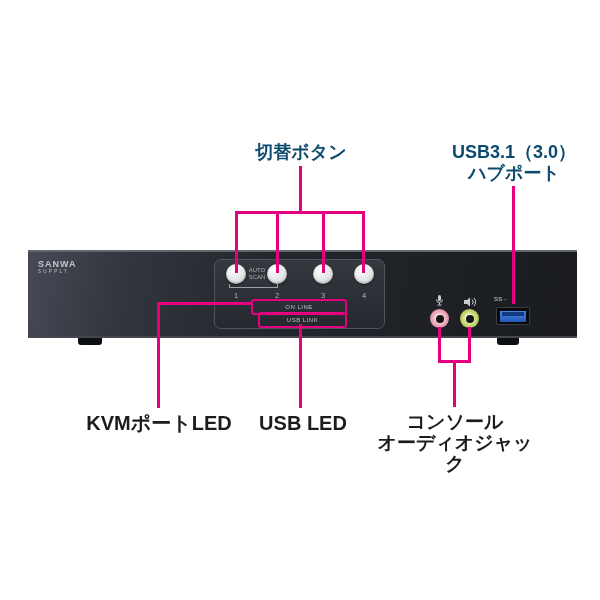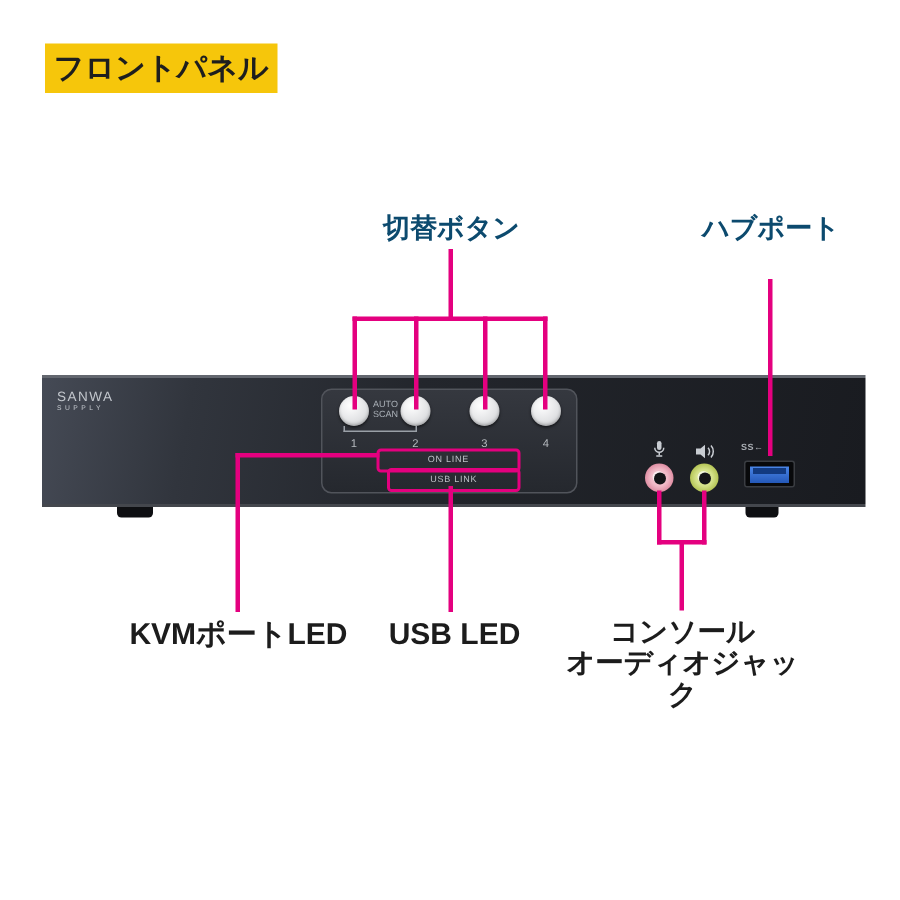--- a/index.html
+++ b/index.html
@@ -15,21 +15,21 @@
   
   .led-box{position:absolute;border:2px solid #e4007f;border-radius:3px;
            display:flex;align-items:center;justify-content:center;}
   .led-box span{color:#bcc0c6;font-size:6px;letter-spacing:.5px;white-space:nowrap;}
   
   .device{position:absolute;left:28px;top:250px;width:549px;height:88px;
           background:linear-gradient(100deg,#454a55 0%,#31353d 18%,#23262c 45%,#191b20 100%);
           border-top:2px solid #63676f;border-bottom:2px solid #44474d;box-sizing:border-box;}
   .foot{position:absolute;height:7px;background:#0e0f12;border-radius:0 0 3px 3px;top:338px;}
   .brand{position:absolute;left:38px;top:260px;color:#c3c7cd;line-height:1;}
-  .brand-name{font-size:9px;font-weight:normal;letter-spacing:1px;}
+  .brand-name{font-size:9px;font-weight:bold;letter-spacing:1px;}
   .brand-sub{font-size:4.5px;letter-spacing:2.3px;margin-top:1px;}
   .panel{position:absolute;left:214px;top:259px;width:171px;height:70px;border-radius:7px;
          background:linear-gradient(180deg,#35383f,#25282e);border:1px solid #51545b;box-sizing:border-box;}
   .btn{position:absolute;width:20px;height:20px;border-radius:50%;top:264px;
        background:radial-gradient(circle at 38% 32%,#ffffff,#e3e4e6 55%,#c2c4c7 100%);
        box-shadow:0 1px 2px rgba(0,0,0,.6), inset 0 -1px 2px rgba(0,0,0,.25);}
   .btn-num{position:absolute;top:291px;width:20px;text-align:center;color:#b4b8bd;font-size:7.5px;}
   .autoscan{position:absolute;left:244px;top:267px;width:26px;text-align:center;
             color:#aab0b7;font-size:6px;line-height:6.5px;}
   .bracket{position:absolute;left:229px;top:284px;width:49px;height:4px;box-sizing:border-box;
@@ -47,24 +47,24 @@
   .usbtab{width:26px;height:11px;background:linear-gradient(180deg,#4a86e8,#2458b8);position:relative;}
   .usbtab:before{content:"";position:absolute;left:2px;top:1px;width:22px;height:4px;background:#123a80;}
   
   .bot-label{position:absolute;color:#1c1c1c;font-weight:bold;text-align:center;line-height:1.1;}
 </style>
 </head>
 <body>
 
 <div id="stage">
 
-  <div class="badge">フロントパネル</div>
 
   <div class="callout-label" style="left:230px;top:142px;width:142px;font-size:18px;">切替ボタン</div>
   <div class="callout-label" style="left:434px;top:142px;width:160px;font-size:18px;">
+    <div>USB3.1（3.0）</div>
     <div>ハブポート</div>
   </div>
 
   <div class="device"></div>
   <div class="foot" style="left:78px;width:24px;"></div>
   <div class="foot" style="left:497px;width:22px;"></div>
 
   <div class="brand">
     <div class="brand-name">SANWA</div>
     <div class="brand-sub">SUPPLY</div>

